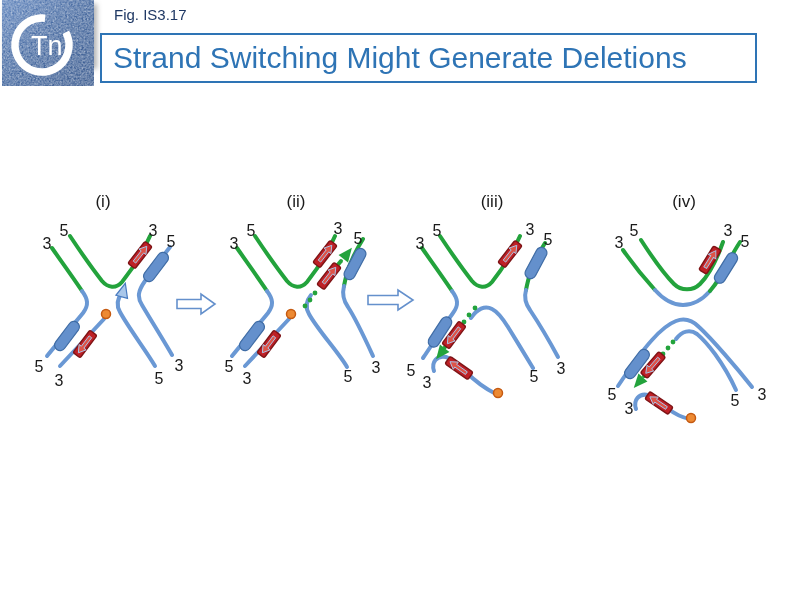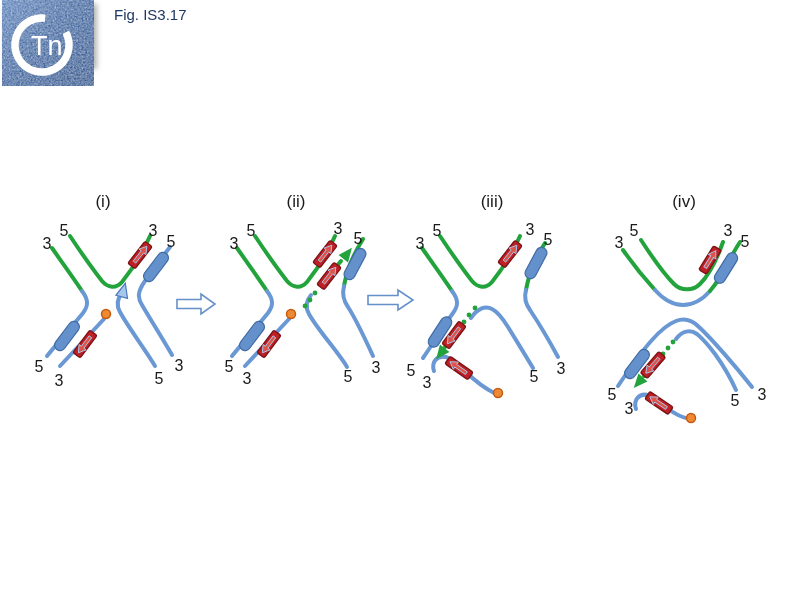--- a/index.html
+++ b/index.html
@@ -43,20 +43,23 @@
       </defs>
       <rect width="92" height="86" fill="url(#lgbg)"></rect>
       <rect width="92" height="86" filter="url(#speckle)" opacity="0.5"></rect>
       <circle cx="40" cy="45" r="27" fill="none" stroke="#fff" stroke-width="7.5" stroke-dasharray="143 27" transform="rotate(-28 40 45)" aria-label="C"></circle>
       <text x="29" y="55" font-size="27" fill="#fff">Tn</text>
     </svg>
   </div>
 
   <div class="fig-label">Fig. IS3.17</div>
 
+  <div class="title-box">
+    <span>Strand Switching Might Generate Deletions</span>
+  </div>
 
   <svg class="diagram" viewBox="0 0 800 600">
 
     <g>
       <text class="plabel" x="103" y="207">(i)</text>
 
       <path class="gs" d="M 70 236 C 82 254 95 272 102 281 C 108 288 116 289 122 282 C 130 272 142 254 150 236"></path>
       <path class="gs" d="M 52 248 C 61 261 74 279 82 291"></path>
       <path class="bs" d="M 82 291 C 88 299 89 305 83 313 C 75 323 59 341 47 356"></path>
       <path class="bs" d="M 104 319 L 60 366"></path>

